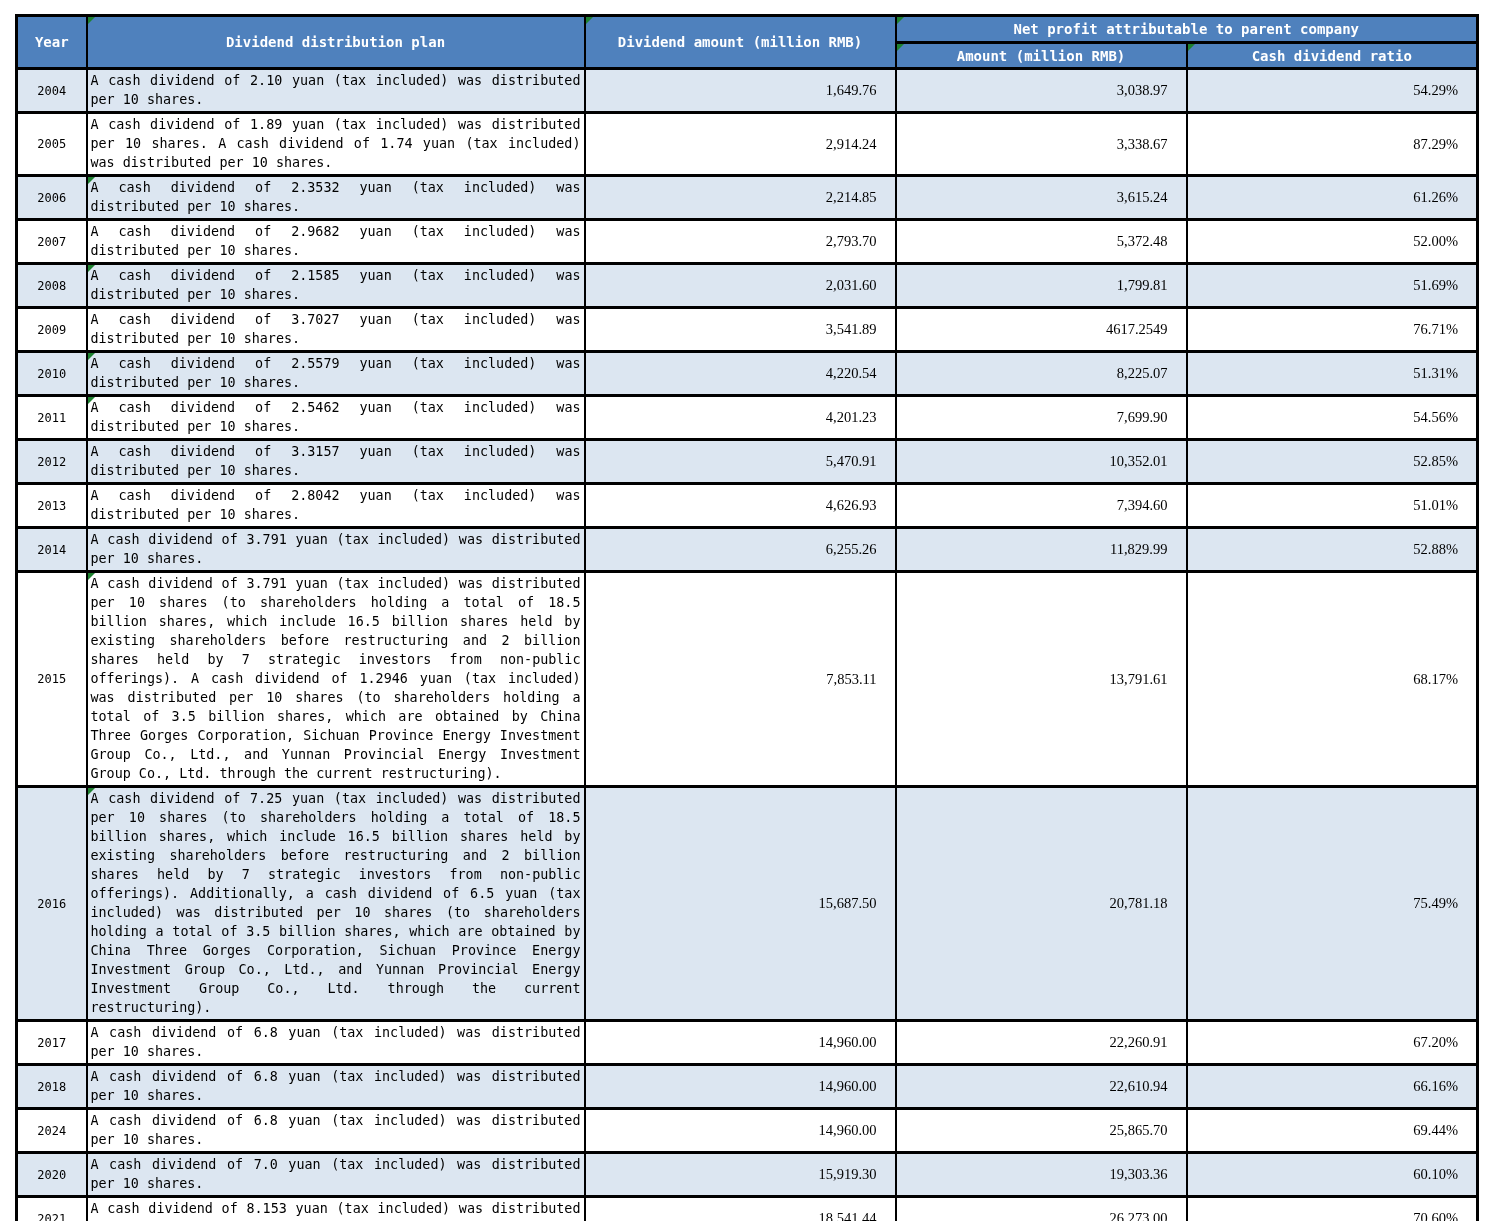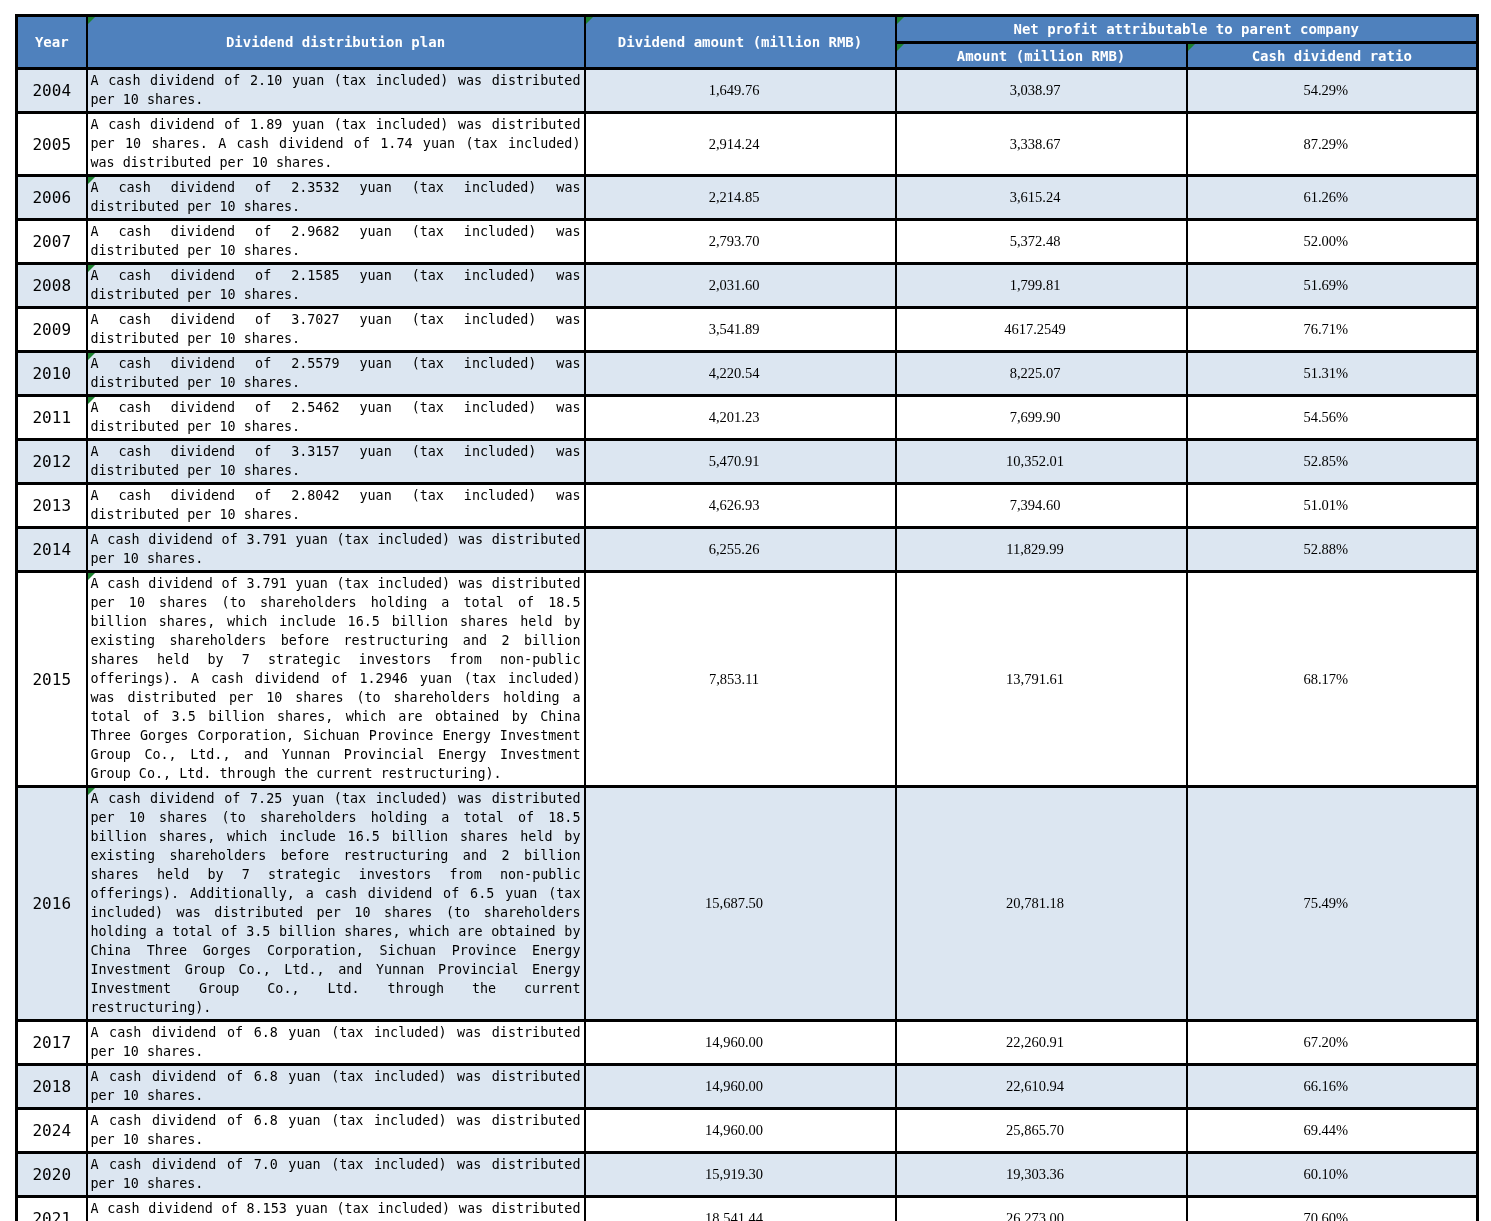--- a/index.html
+++ b/index.html
@@ -13,23 +13,23 @@
   html,body{margin:0;padding:0;background:#fff;}
   body{width:1491px;height:1221px;position:relative;font-family:"DejaVu Sans Mono", monospace;color:#000;}
   .sheet{position:absolute;left:15px;top:14px;}
   table{border-collapse:collapse;table-layout:fixed;width:1461px;background:var(--row-bg);border:3px solid var(--border);}
   th,td{border-left:2px solid var(--border);border-right:2px solid var(--border);
         border-top:3px solid var(--border);border-bottom:3px solid var(--border);
         padding:0;position:relative;overflow:hidden;vertical-align:middle;}
   thead th{background:var(--header-bg);color:var(--header-text);font-weight:bold;font-size:14px;text-align:center;}
   thead tr.h1 th{height:24px;}
   thead tr.h2 th{height:23px;text-align:center;}
-  td.year{ text-align:center;font-size:16px;height:37px;}
+  td.year{ text-align:center;font-size:12px;height:37px;}
   td.plan{ font-size:13.4px;line-height:19px;text-align:justify;padding:1px 3px 2px 3px;vertical-align:middle;}
-  td.num{ font-family:"Liberation Serif", serif;font-size:14.5px;text-align:center;padding-right:12px;}
+  td.num{ font-family:"Liberation Serif", serif;font-size:14.5px;text-align:right;padding-right:18px;}
   tr.band td{background:var(--band-bg);}
   .flag{position:absolute;top:0;left:0;width:0;height:0;
         border-top:7px solid var(--flag);border-right:7px solid transparent;display:none;}
   .flagged > .flag{display:block;}
 </style>
 </head>
 <body>
 
 <div class="sheet">
   <table>

